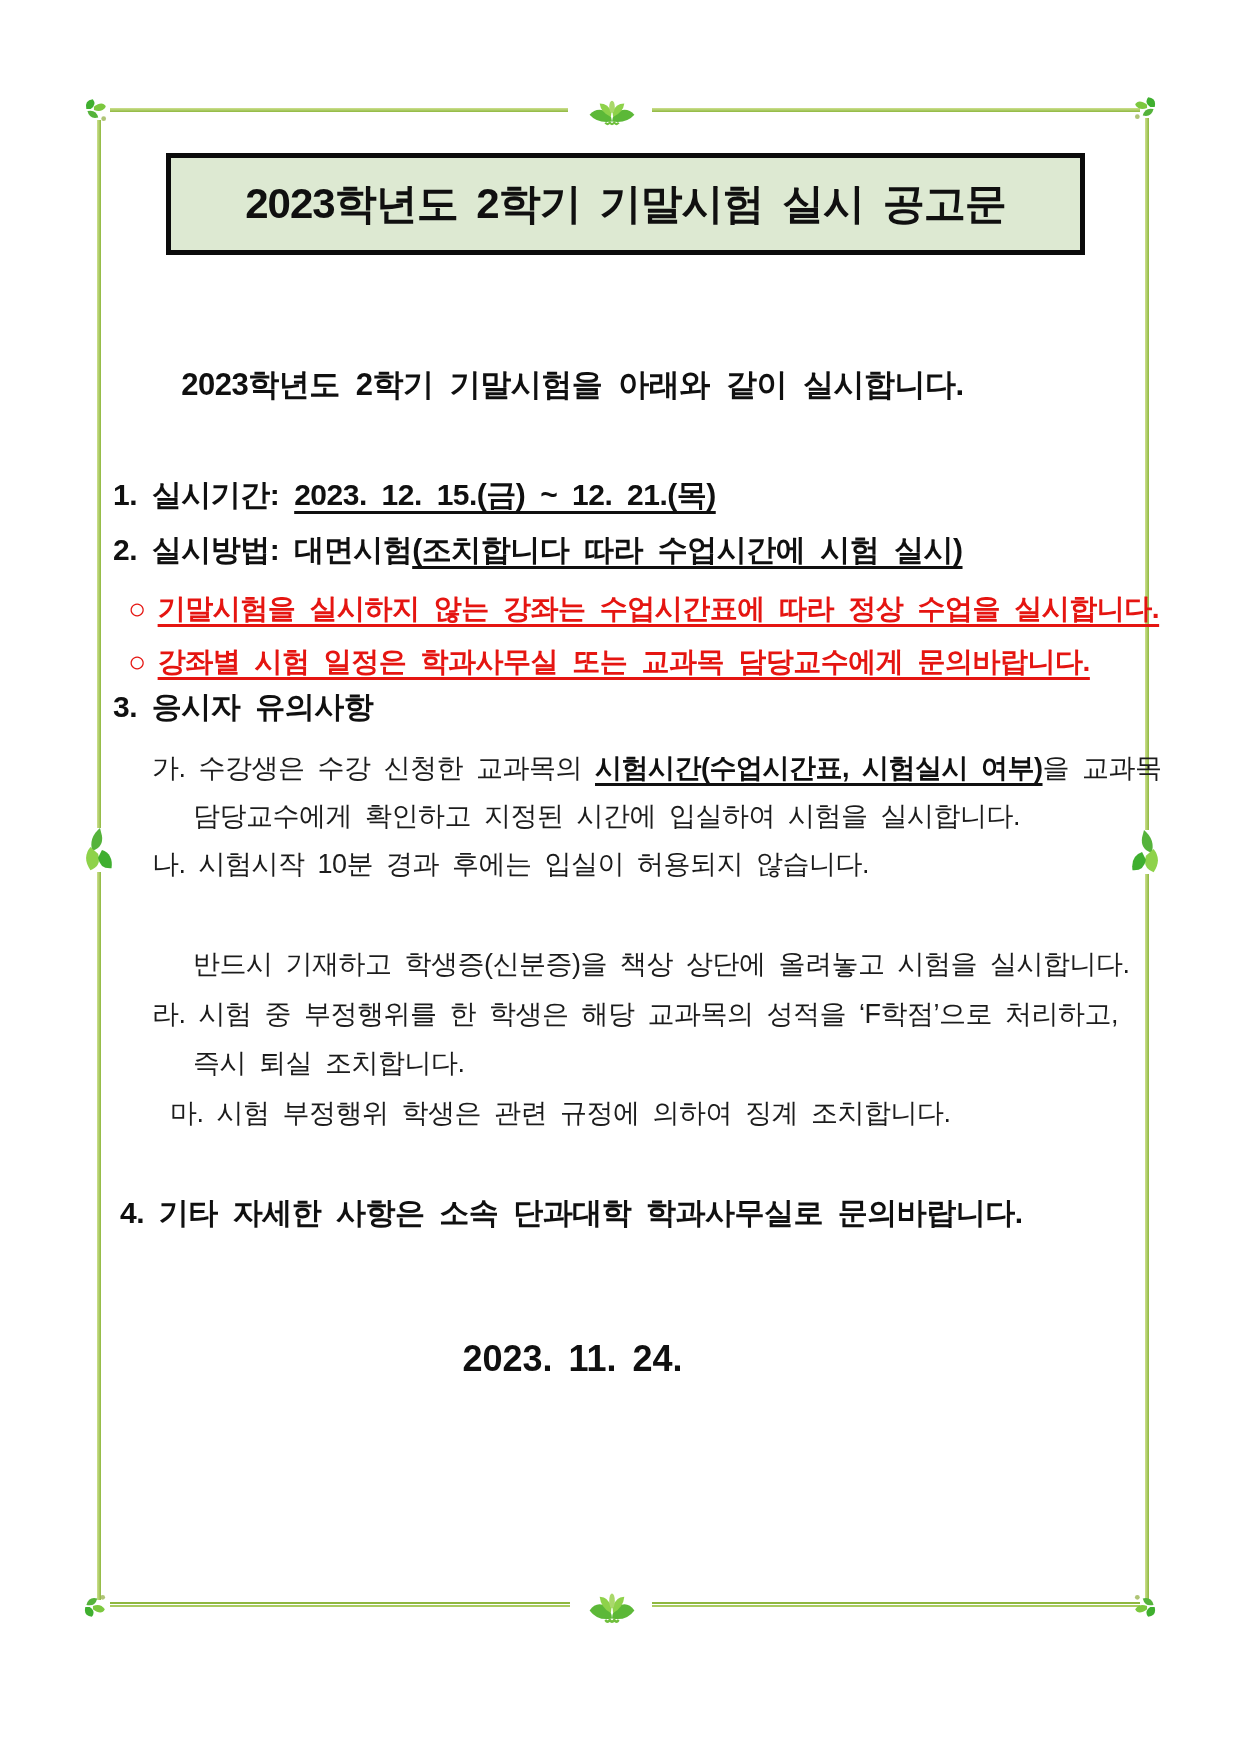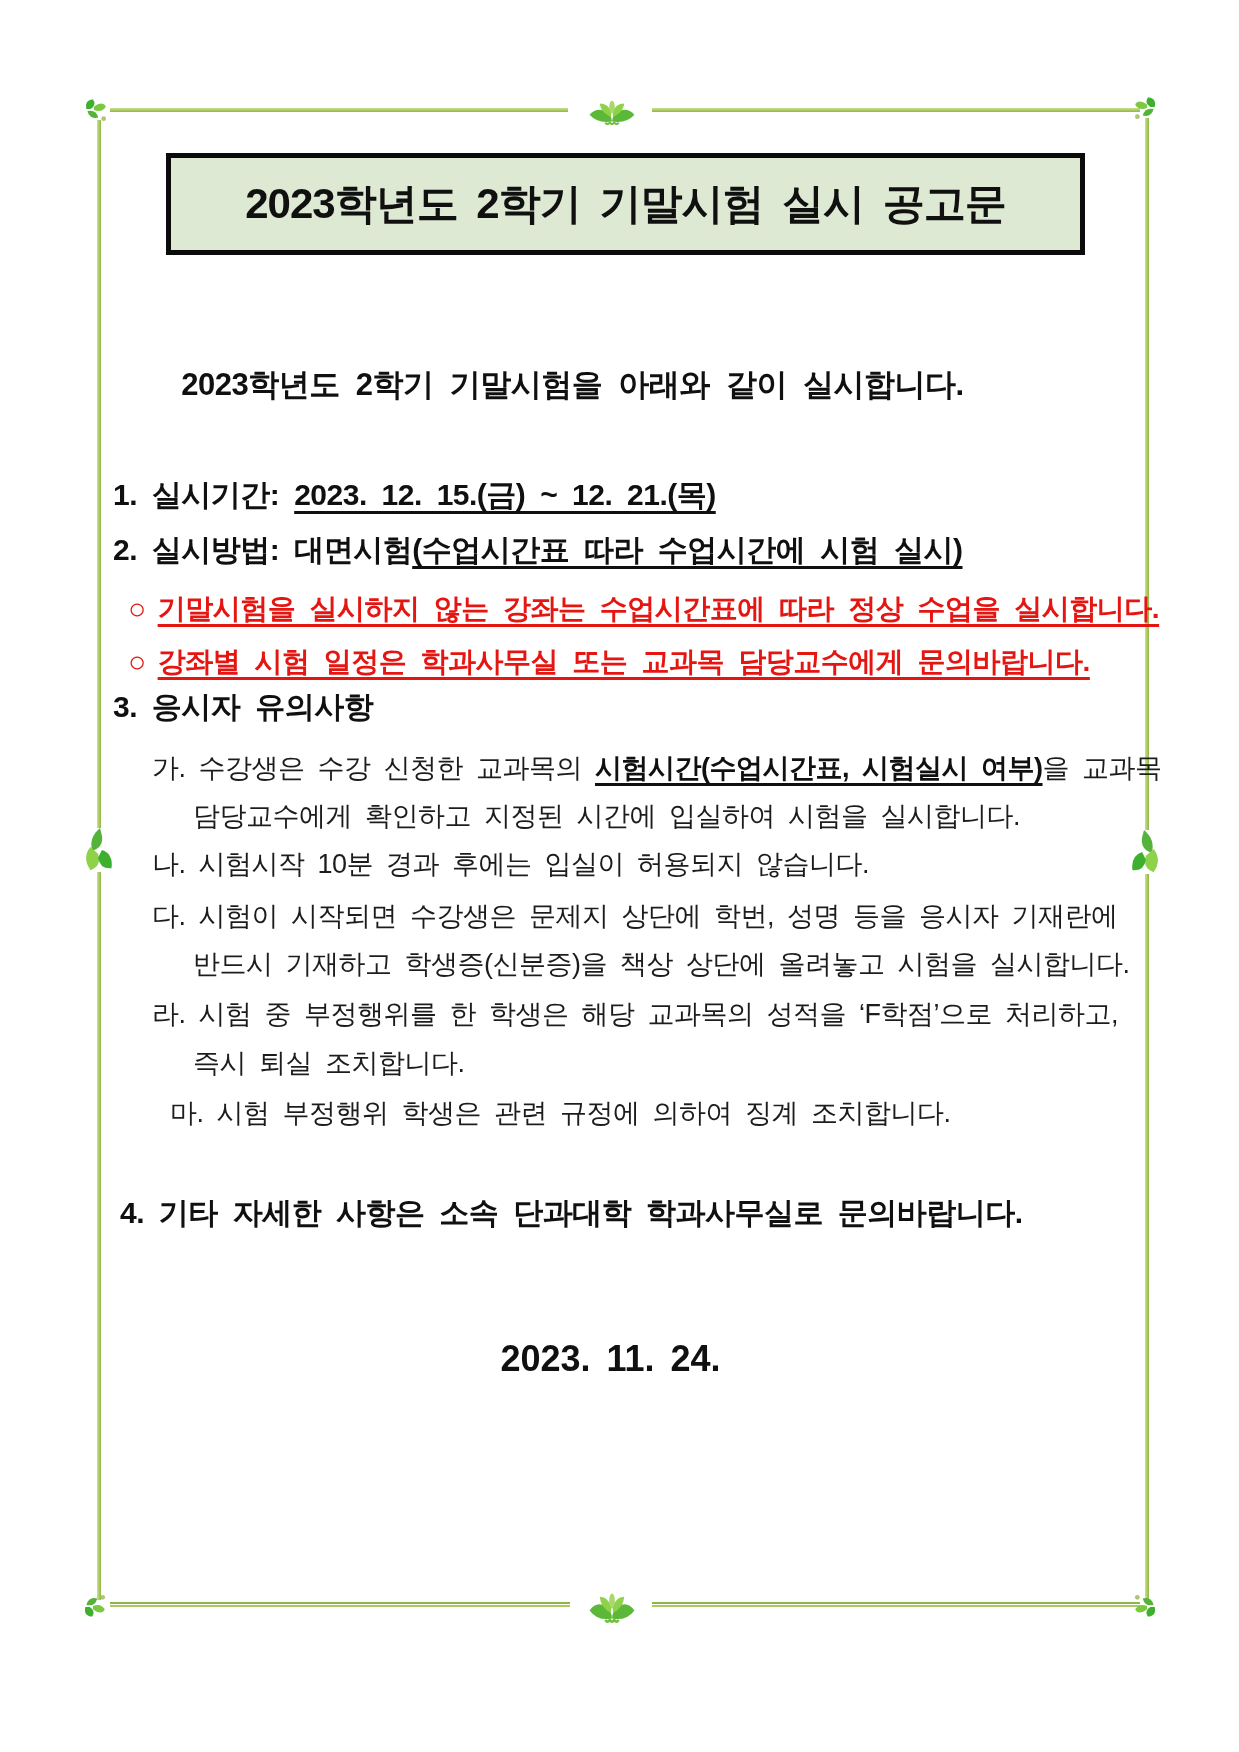--- a/index.html
+++ b/index.html
@@ -26,21 +26,21 @@
   
   .line{position:absolute;white-space:nowrap;line-height:1.15;}
   .centered{left:97px;width:1051px;text-align:center;box-sizing:border-box;padding-right:100px;}
   .b30{font-size:30px;font-weight:bold;word-spacing:7px;letter-spacing:-0.5px;}
   .b31{font-size:31px;font-weight:bold;word-spacing:8px;letter-spacing:-0.5px;}
   .sub{font-size:27px;font-weight:normal;color:#1c1c1c;word-spacing:6px;letter-spacing:-0.5px;}
   .sub .strong{font-weight:bold;color:#101010;}
   .red{color:#e51511;font-size:28px;font-weight:bold;word-spacing:7px;letter-spacing:-0.5px;}
   .bullet{font-weight:normal;font-size:30px;margin-right:12px;vertical-align:-1px;}
   .u{text-decoration:underline;text-decoration-thickness:2.5px;text-underline-offset:6px;}
-  .date-line{font-size:36px;font-weight:bold;word-spacing:6px;margin-left:38px;}
+  .date-line{font-size:36px;font-weight:bold;word-spacing:6px;}
   .sign-line{font-size:50px;font-weight:bold;letter-spacing:16px;word-spacing:12px;}
 </style>
 </head>
 <body>
 
 <div class="page">
 
   <div class="bline h-line" style="left:110px;top:108px;width:458px;"></div>
   <div class="bline h-line" style="left:652px;top:108px;width:488px;"></div>
   <div class="bline h-line-double" style="left:110px;top:1602px;width:460px;"></div>
@@ -123,41 +123,40 @@
     <span class="title-text">2023학년도 2학기 기말시험 실시 공고문</span>
   </div>
 
   <div class="line centered b31" style="top:367px;">2023학년도 2학기 기말시험을 아래와 같이 실시합니다.</div>
 
   <div class="line b30" style="left:113px;top:478px;">
     <span>1. 실시기간: </span><span class="u">2023. 12. 15.(금) ~ 12. 21.(목)</span>
   </div>
 
   <div class="line b30" style="left:113px;top:533px;">
-    <span>2. 실시방법: 대면시험</span><span class="u">(수업시간표 따라 수업시간에 시험 실시)</span>
+    <span>2. 실시방법: 대면시험</span><span class="u">(조치합니다 따라 수업시간에 시험 실시)</span>
   </div>
 
   <div class="line red" style="left:128px;top:592px;">
     <span class="bullet">○</span><span class="u">기말시험을 실시하지 않는 강좌는 수업시간표에 따라 정상 수업을 실시합니다.</span>
   </div>
 
   <div class="line red" style="left:128px;top:645px;">
     <span class="bullet">○</span><span class="u">강좌별 시험 일정은 학과사무실 또는 교과목 담당교수에게 문의바랍니다.</span>
   </div>
 
   <div class="line b30" style="left:113px;top:690px;">3. 응시자 유의사항</div>
 
   <div class="line sub" style="left:152px;top:753px;">
     <span>가. 수강생은 수강 신청한 교과목의 </span><span class="strong u">시험시간(수업시간표, 시험실시 여부)</span><span>을 교과목</span>
   </div>
   <div class="line sub" style="left:193px;top:801px;">담당교수에게 확인하고 지정된 시간에 입실하여 시험을 실시합니다.</div>
 
   <div class="line sub" style="left:152px;top:849px;">나. 시험시작 10분 경과 후에는 입실이 허용되지 않습니다.</div>
 
-  <div class="line sub" style="left:152px;top:901px;">다. 시험이 시작되면 수강생은 문제지 상단에 학번, 성명 등을 응시자 기재란에</div>
   <div class="line sub" style="left:193px;top:949px;">반드시 기재하고 학생증(신분증)을 책상 상단에 올려놓고 시험을 실시합니다.</div>
 
   <div class="line sub" style="left:152px;top:999px;">라. 시험 중 부정행위를 한 학생은 해당 교과목의 성적을 ‘F학점’으로 처리하고,</div>
   <div class="line sub" style="left:193px;top:1048px;">즉시 퇴실 조치합니다.</div>
 
   <div class="line sub" style="left:152px;top:1098px;margin-left:18px;">마. 시험 부정행위 학생은 관련 규정에 의하여 징계 조치합니다.</div>
 
   <div class="line b30" style="left:120px;top:1196px;">4. 기타 자세한 사항은 소속 단과대학 학과사무실로 문의바랍니다.</div>
 
   <div class="line centered date-line" style="top:1338px;">2023. 11. 24.</div>

